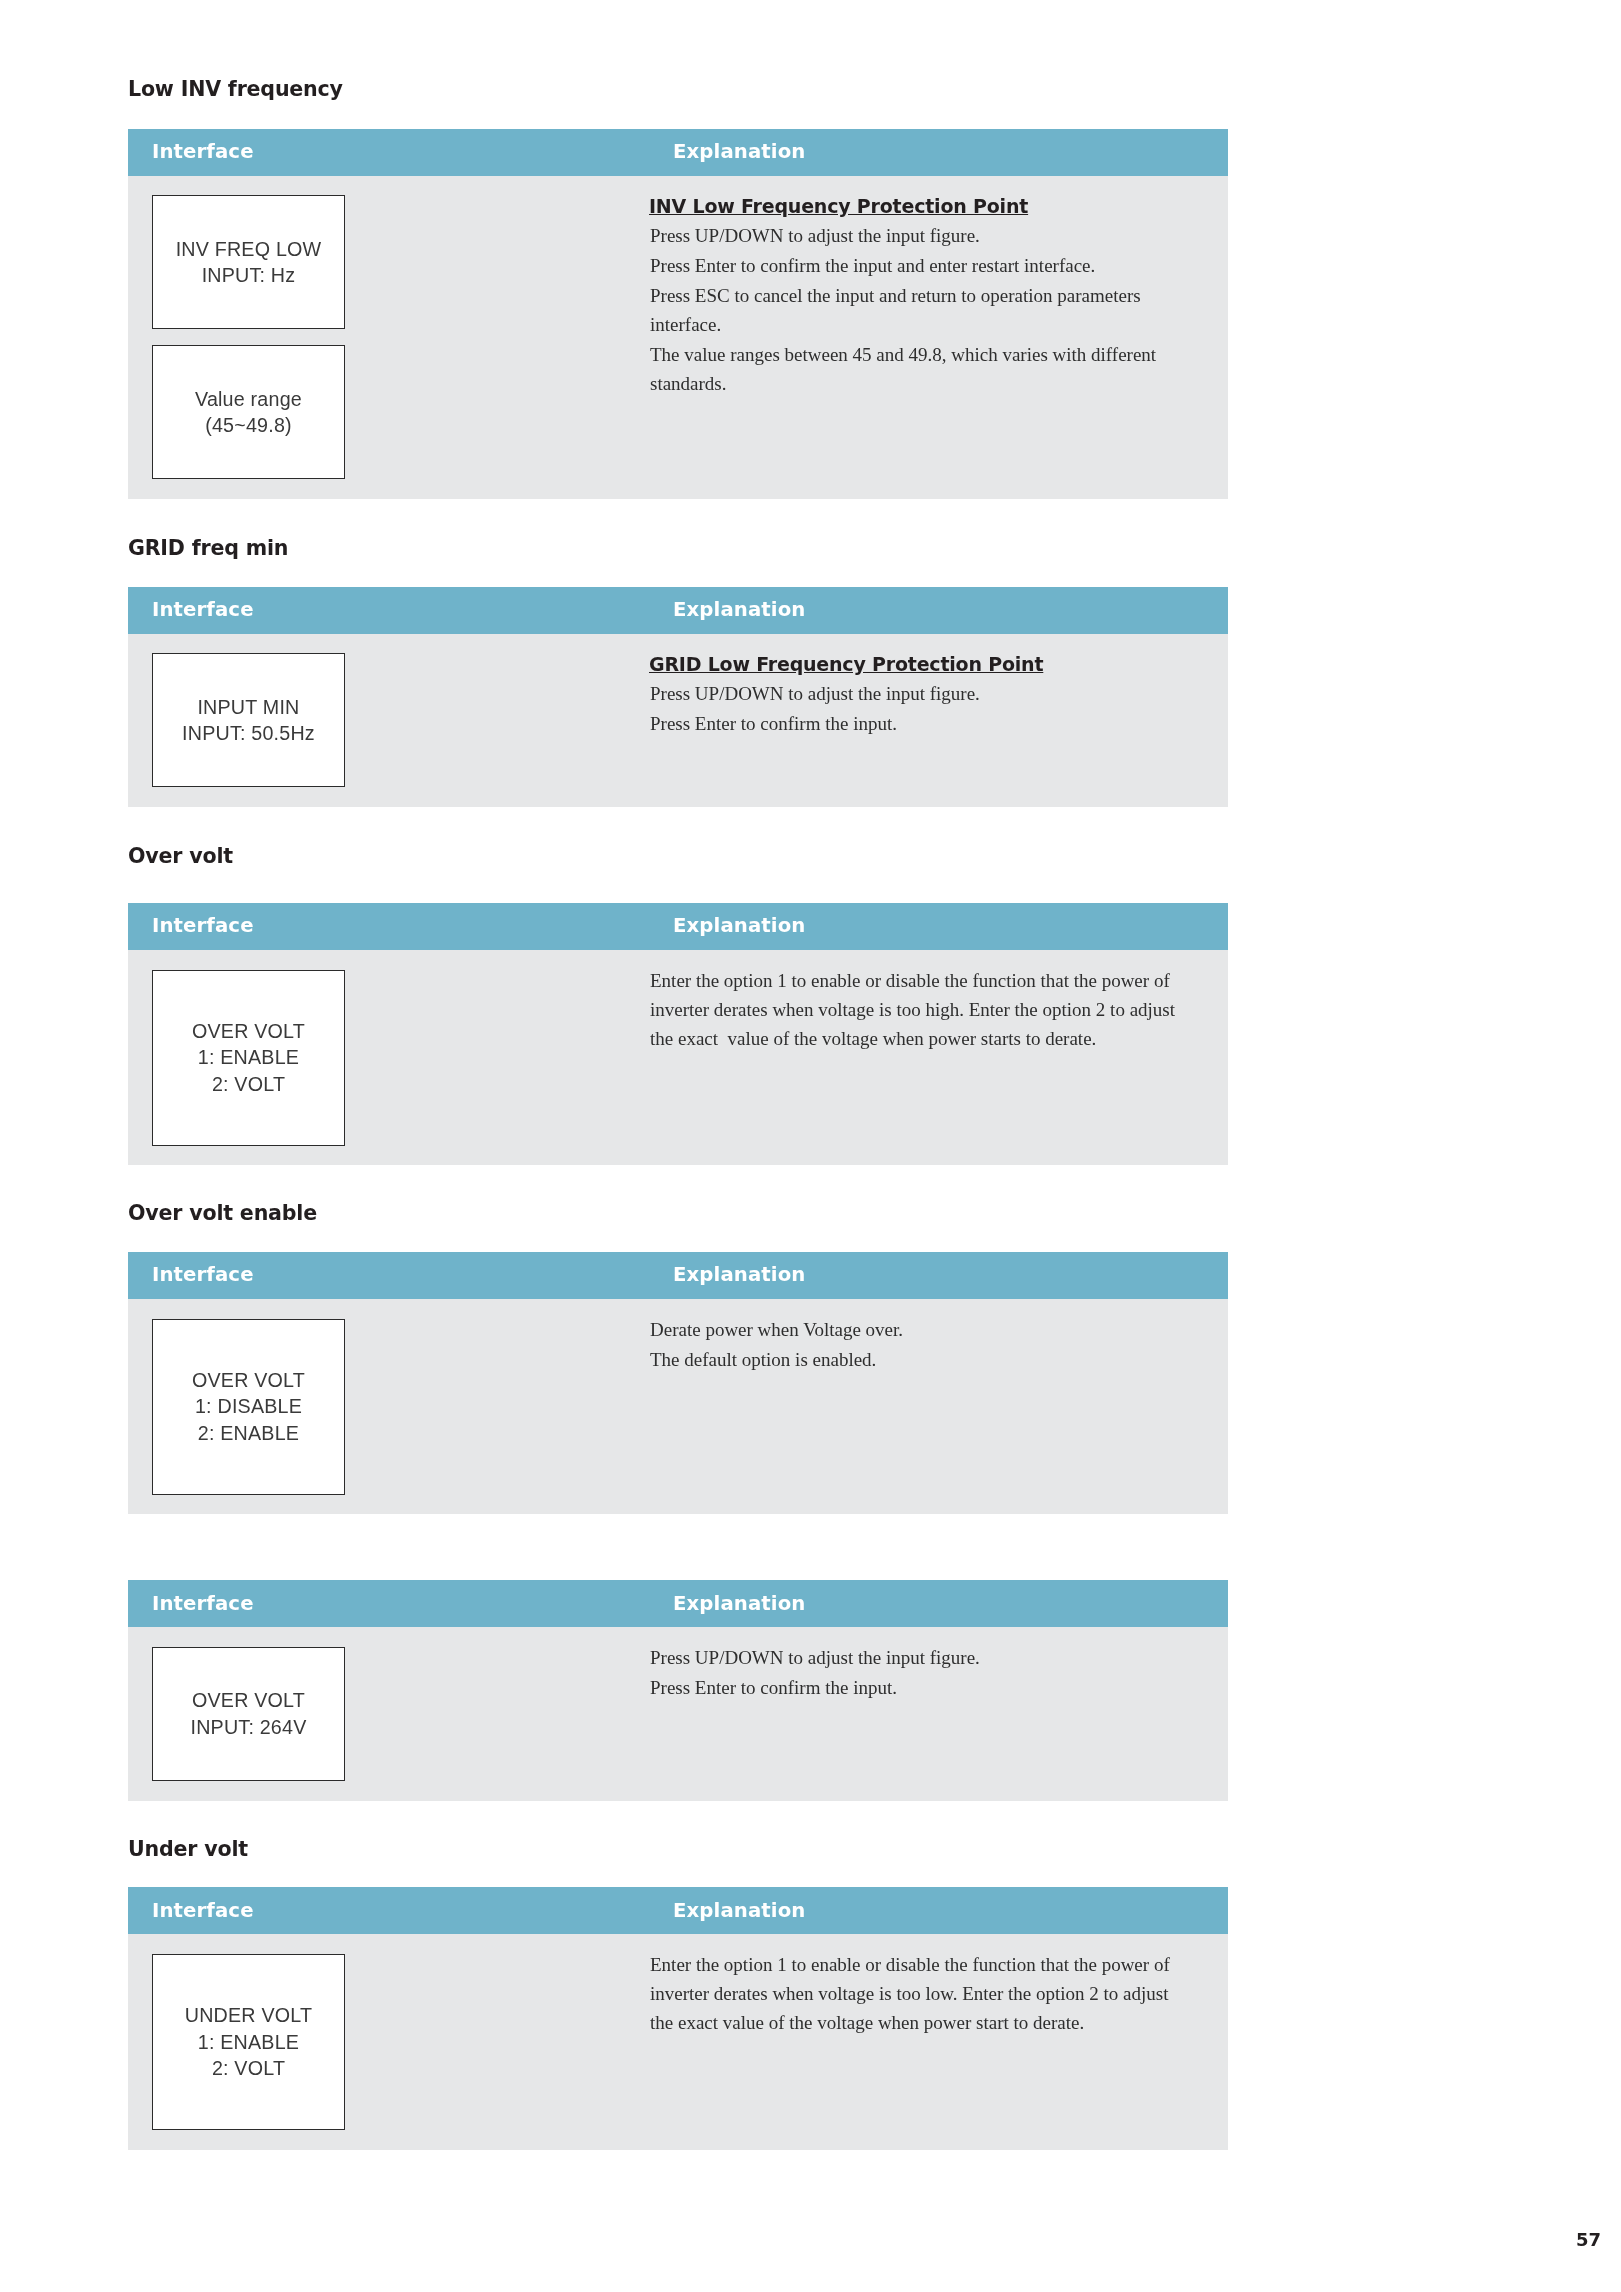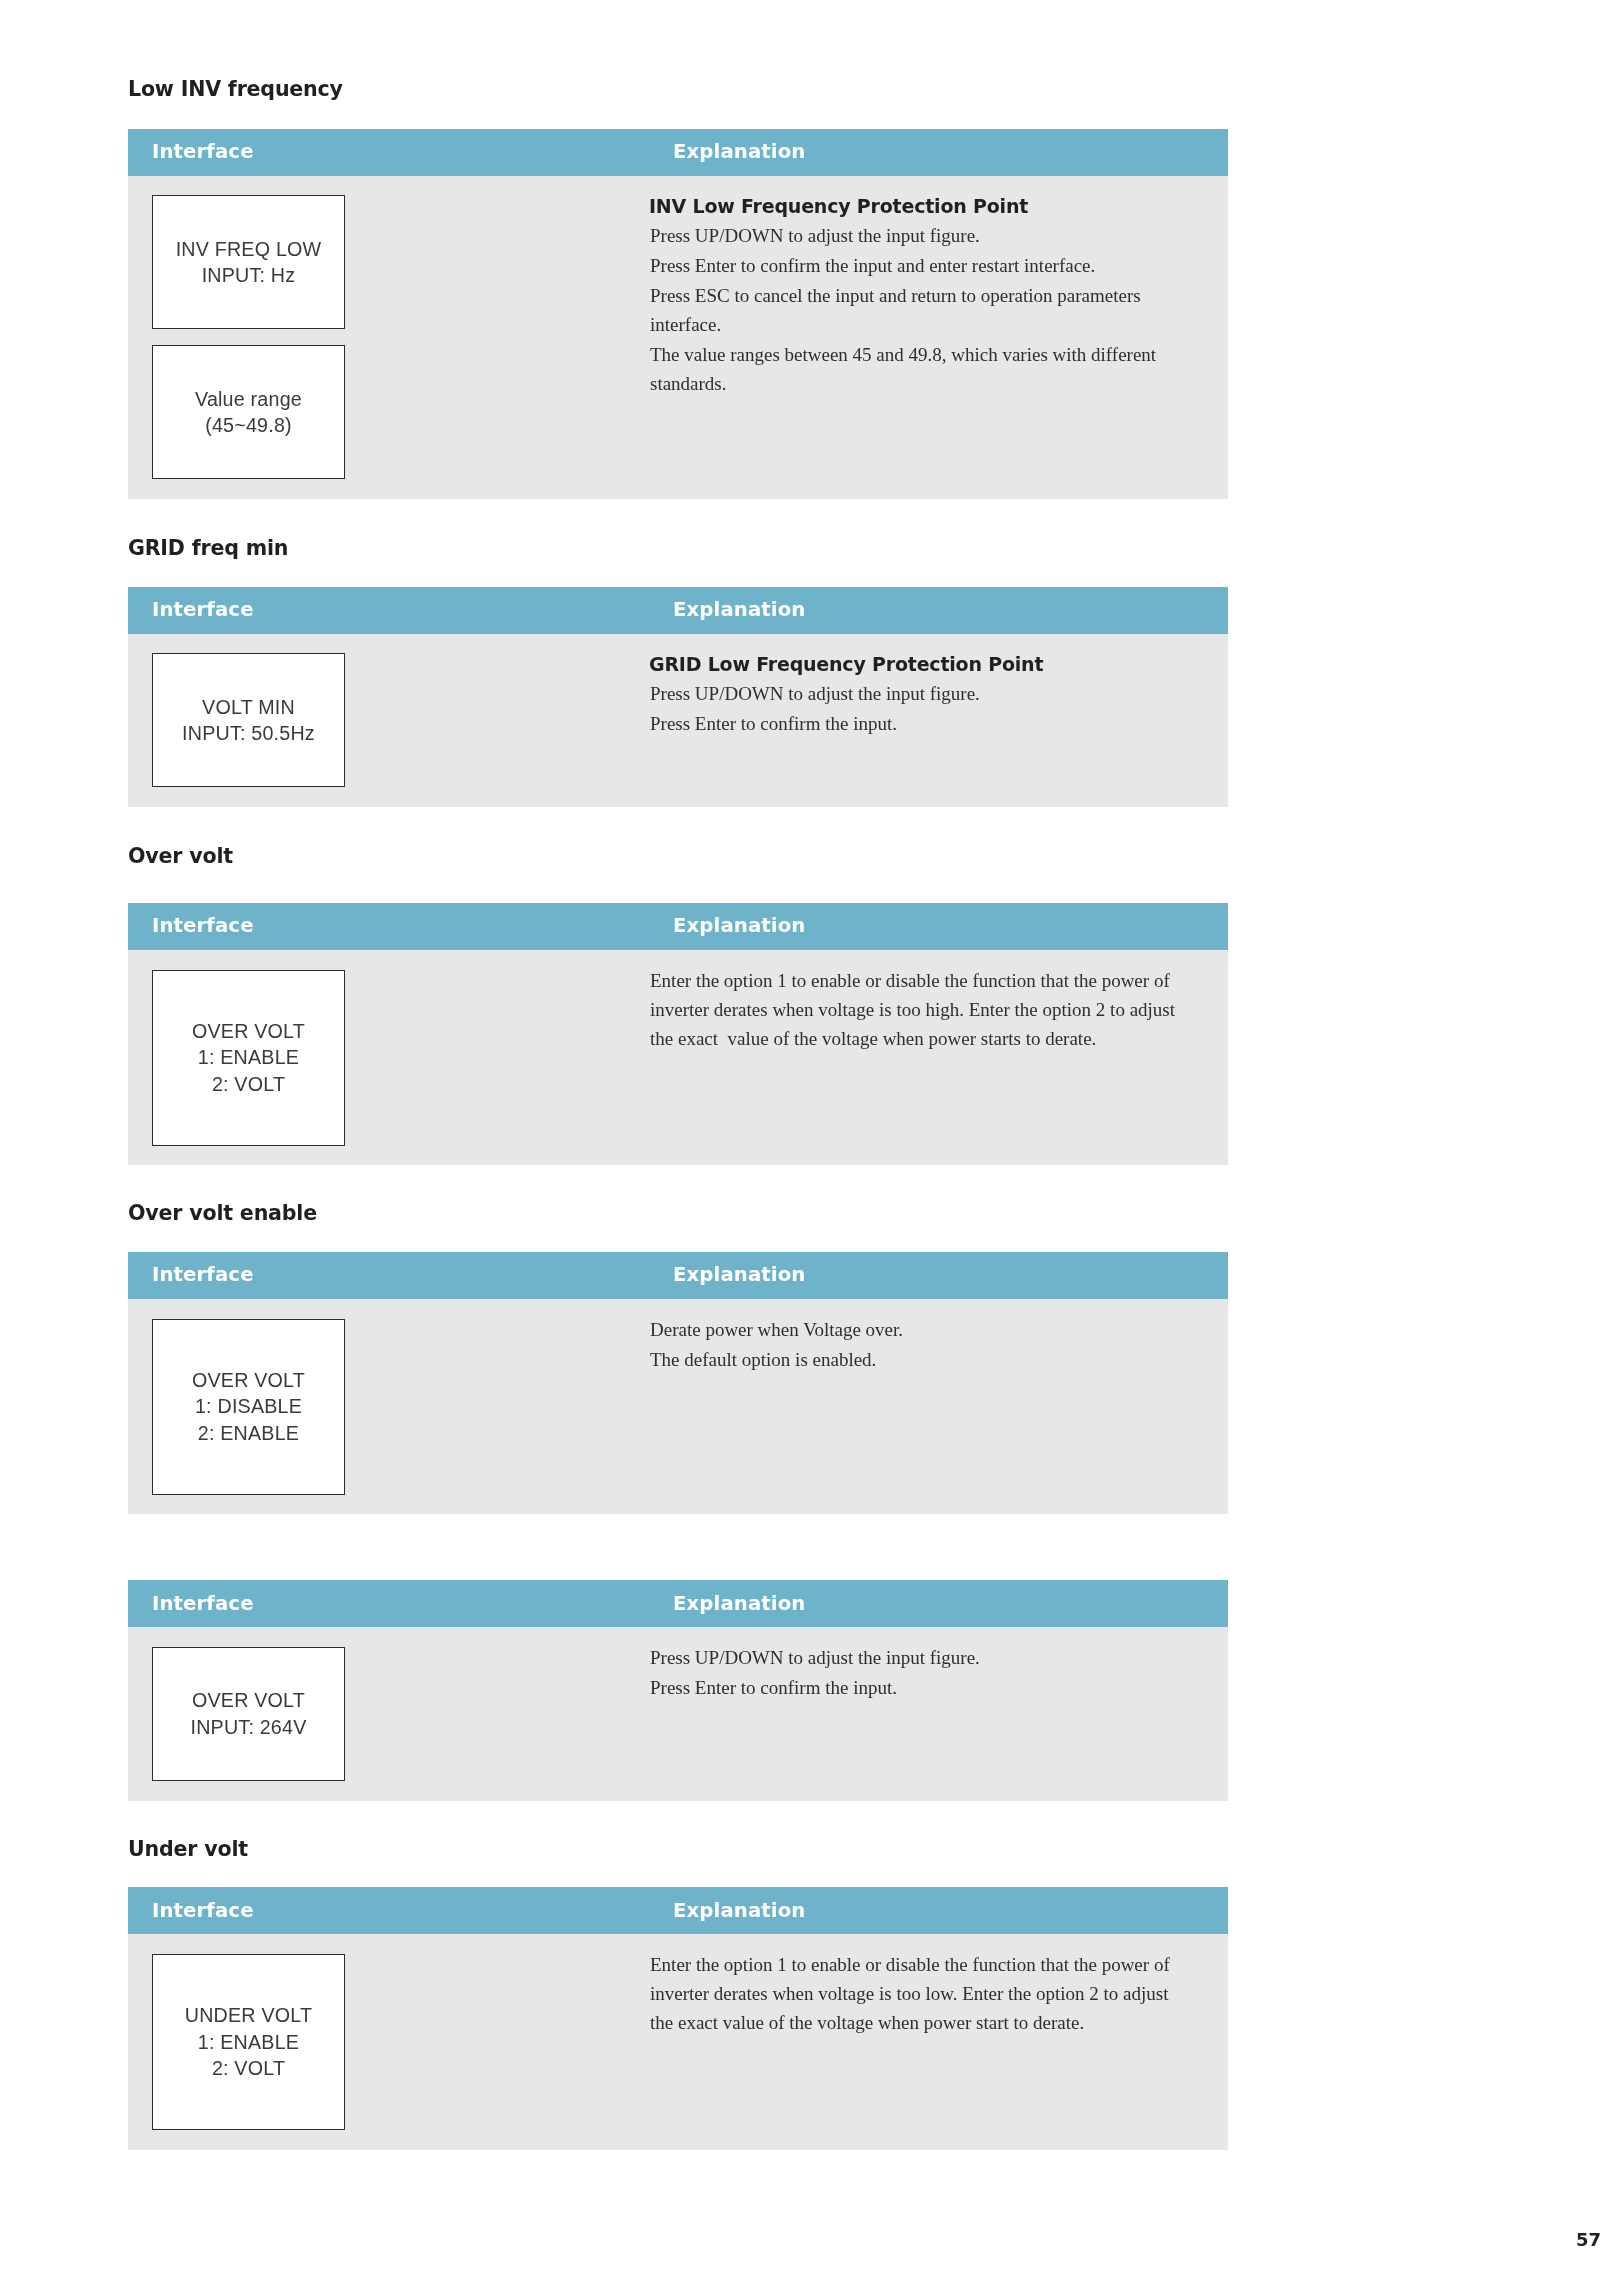--- a/index.html
+++ b/index.html
@@ -103,20 +103,21 @@
 
   
   .exp-title {
     font-family: "DejaVu Sans", sans-serif;
     font-weight: bold;
     font-size: 19px;
     color: #231f20;
     line-height: 1.52;
     margin: 0 0 1.8px 0;
     letter-spacing: -0.2px;
+    text-decoration: underline;
   }
   .exp-line {
     font-family: Liberation Serif, serif;
     font-size: 19px;
     color: #2e2e2e;
     line-height: 1.52;
     margin: 1px;
     white-space: pre-wrap;
   }
 
@@ -176,21 +177,21 @@
     <table class="ui-table">
       <tbody>
           <tr class="thead-row">
         <th class="col-interface">Interface</th>
         <th class="col-explanation">Explanation</th>
       </tr>
       <tr>
         <td class="cell-interface">
           <div class="lcd-stack">
             <div class="lcd-box h2">
-              <span class="lcd-line">VOLT MIN</span>
+              <span class="lcd-line">INPUT MIN</span>
               <span class="lcd-line">INPUT: 50.5Hz</span>
             </div>
           </div>
         </td>
         <td class="cell-explanation">
           <p class="exp-title">GRID Low Frequency Protection Point</p>
           <p class="exp-line">Press UP/DOWN to adjust the input figure.</p>
           <p class="exp-line">Press Enter to confirm the input.</p>
         </td>
       </tr>

